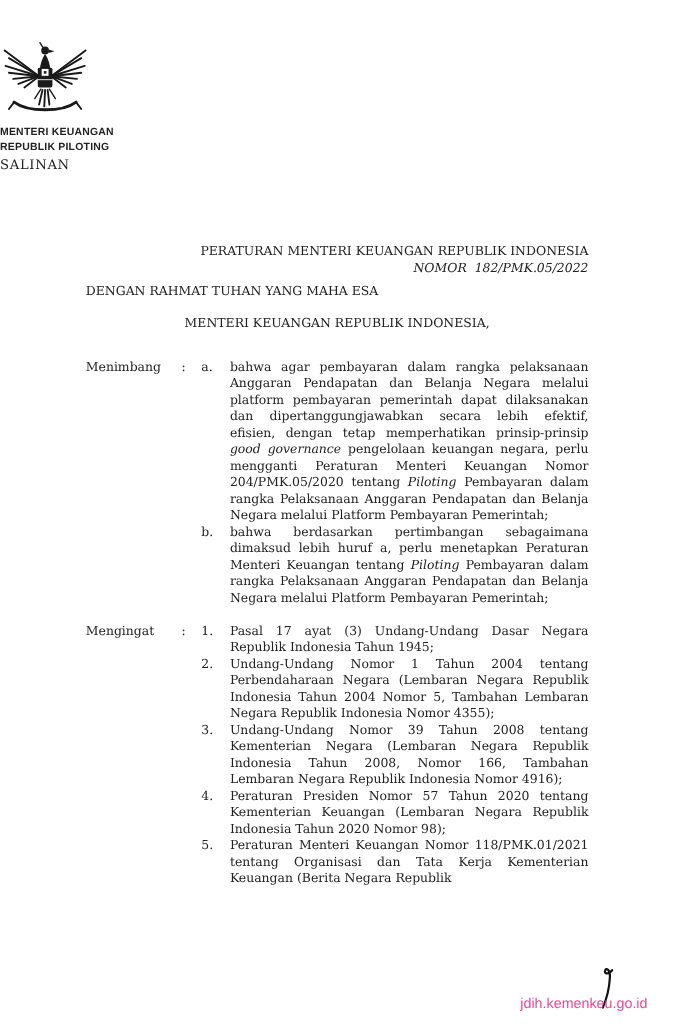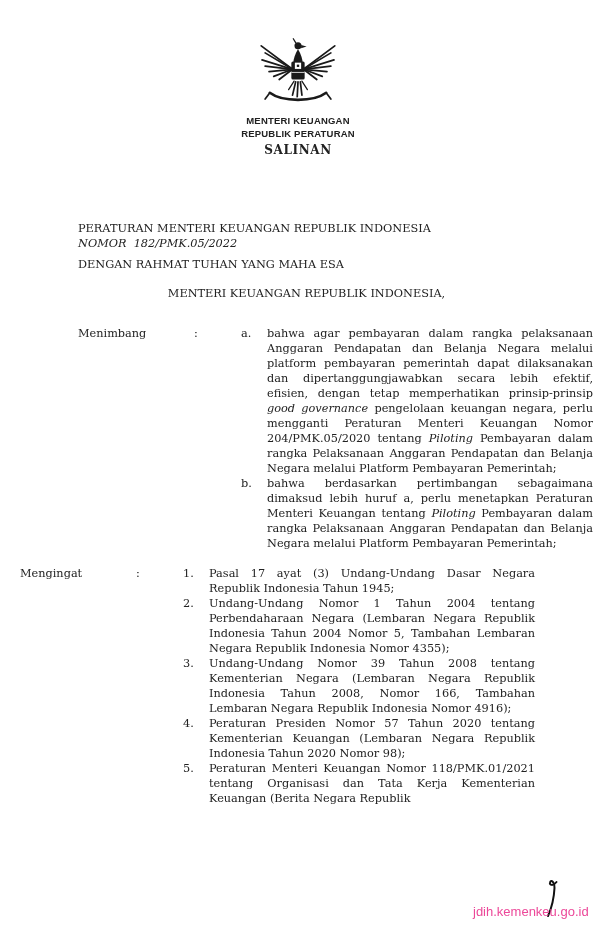--- a/index.html
+++ b/index.html
@@ -9,51 +9,50 @@
     margin:0 auto;
     background:#ffffff;
     font-family:"DejaVu Serif", serif;
     color:#222222;
     overflow:hidden;
   }
 
   
   .doc-header {
     position:absolute; top:38px; left:0; right:16px;
-    text-align:center;
   }
   .emblem { display:inline-block; width:82px; height:72px; }
   .emblem svg { width:82px; height:72px; display:block; }
   .ministry {
     font-family:"Liberation Sans", sans-serif;
     font-weight:bold;
     font-size:9.5px; line-height:11.5px;
     letter-spacing:0.2px;
     margin-top:1px;
   }
   .salinan {
     font-family:"DejaVu Serif", serif;
-    font-weight:bold;
+    font-weight:normal;
     font-size:12px; line-height:14px;
     letter-spacing:0.6px;
     margin-top:4px;
   }
 
   
   .doc-body {
     position:absolute; top:221px; left:78px;
     width:457px;
     font-size:11.3px; line-height:15px;
   }
-  .title-block { text-align:left; }
+  .title-block { text-align:right; }
   .ws-pre { white-space:pre;font-style:italic; }
   .invocation { text-align:left; margin-top:6px; }
   .authority  { text-align:center; margin-top:14px; }
 
-  .clause { display:flex; margin-top:25px;gap:29px; }
+  .clause { display:flex; margin-top:25px; }
   .clause.clause-gap { margin-top:15px;justify-content:flex-end; }
   .clause-label { width:87px; flex:0 0 87px; }
   .clause-colon { width:18px; flex:0 0 18px; }
   .clause-items { width:352px; flex:0 0 352px; }
   .item { display:flex; }
   .item-marker { width:26px; flex:0 0 26px; }
   .item-text {
     margin:0; width:326px;
     text-align:justify;
     hyphens:none;
@@ -123,21 +122,21 @@
           <line x1="45" y1="55" x2="38" y2="66"></line>
           <line x1="55" y1="55" x2="62" y2="66"></line>
         </g>
 
         <path d="M14 70 C30 82 70 82 86 70" stroke-width="3.4"></path>
         <path d="M14 70 L8 78" stroke-width="2.2"></path>
         <path d="M86 70 L92 78" stroke-width="2.2"></path>
       </svg>
     </span>
     <div class="ministry">MENTERI KEUANGAN</div>
-    <div class="ministry">REPUBLIK PERATURAN</div>
+    <div class="ministry">REPUBLIK PILOTING</div>
     <div class="salinan">SALINAN</div>
   </header>
 
   <main class="doc-body">
 
     <div class="title-block">
       <div>PERATURAN MENTERI KEUANGAN REPUBLIK INDONESIA</div>
       <div class="ws-pre">NOMOR  182/PMK.05/2022</div>
     </div>
 

